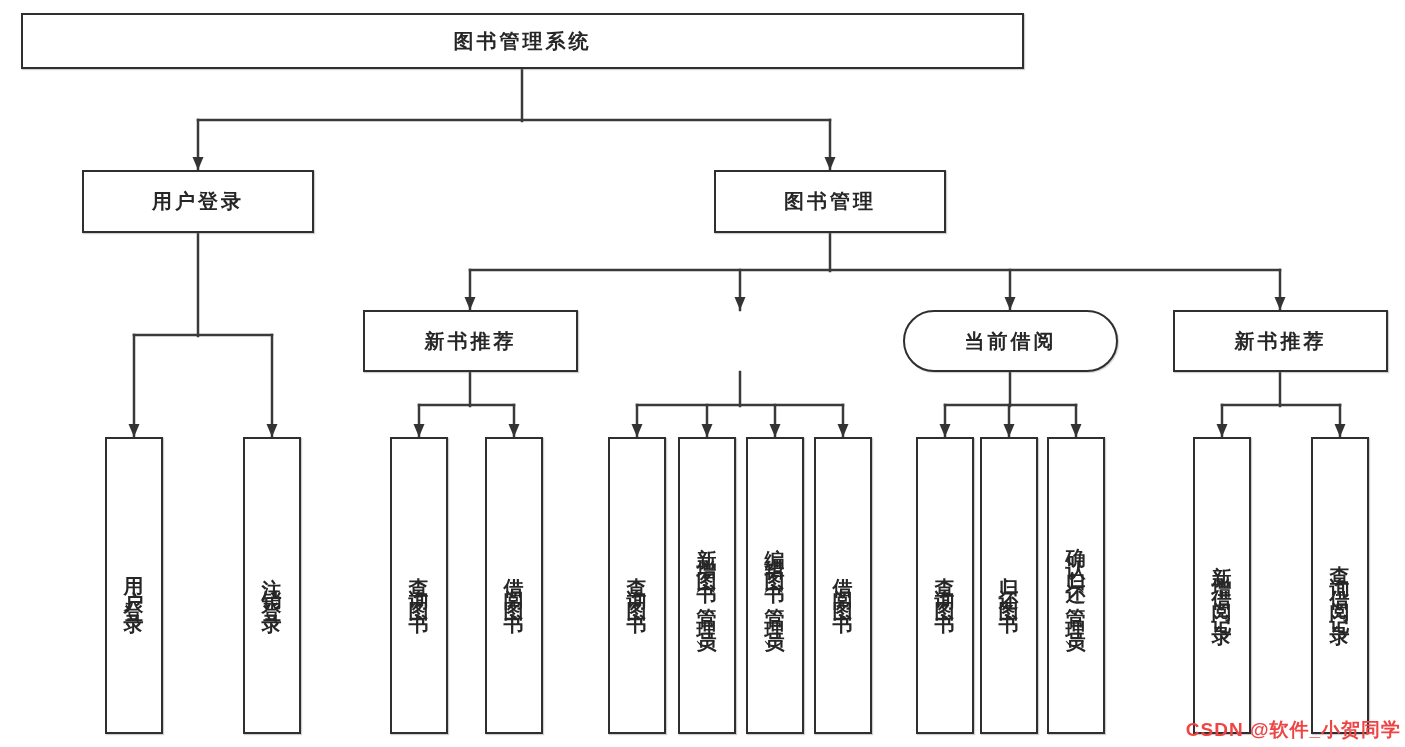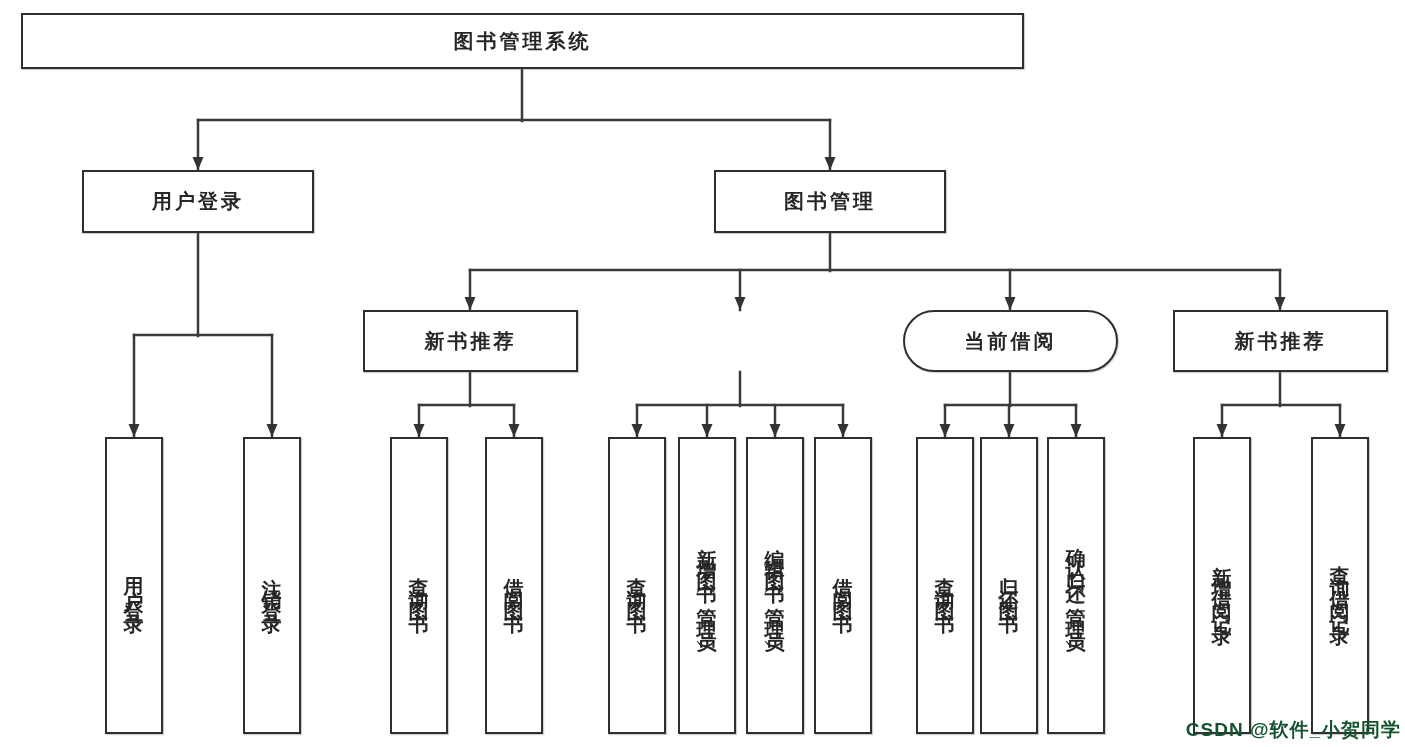--- a/index.html
+++ b/index.html
@@ -43,21 +43,21 @@
     font-size: 20px;
     letter-spacing: 12px;
     line-height: 1;
     white-space: nowrap;
   }
   .watermark {
     position: absolute;
     right: 4px;
     bottom: 4px;
     font-size: 19px;
-    color: #14532d;
+    color: #ef4444;
     letter-spacing: 1px;
     z-index: 5;
     white-space: nowrap;
   }
 </style>
 </head>
 <body>
 
 <div class="canvas">
 

